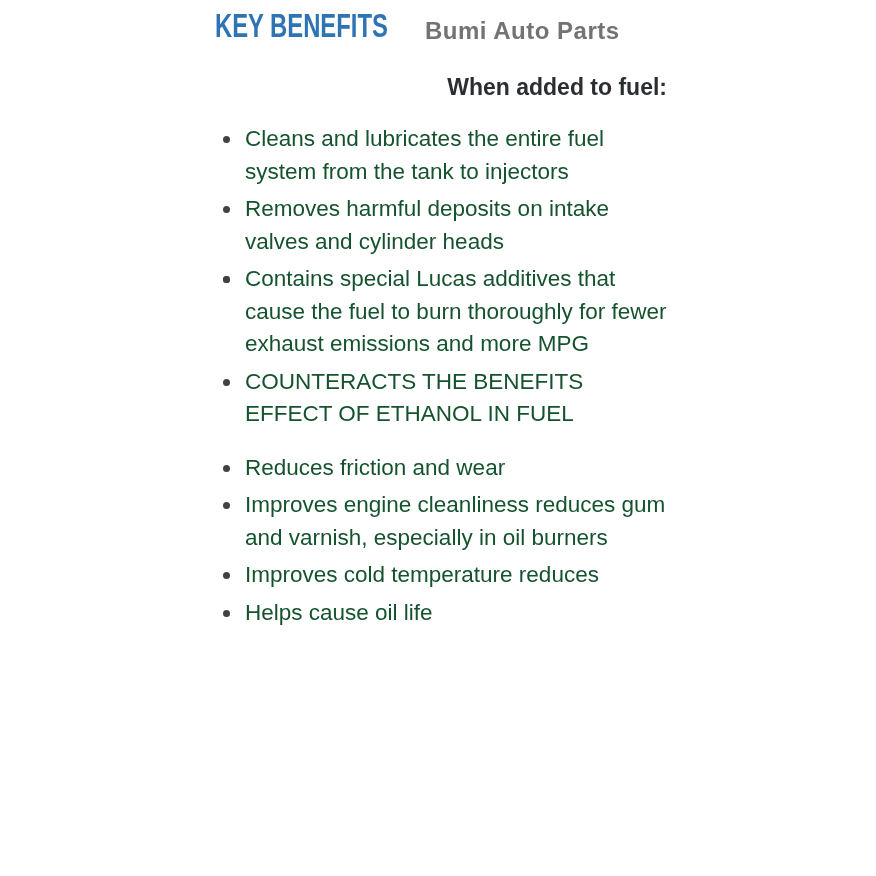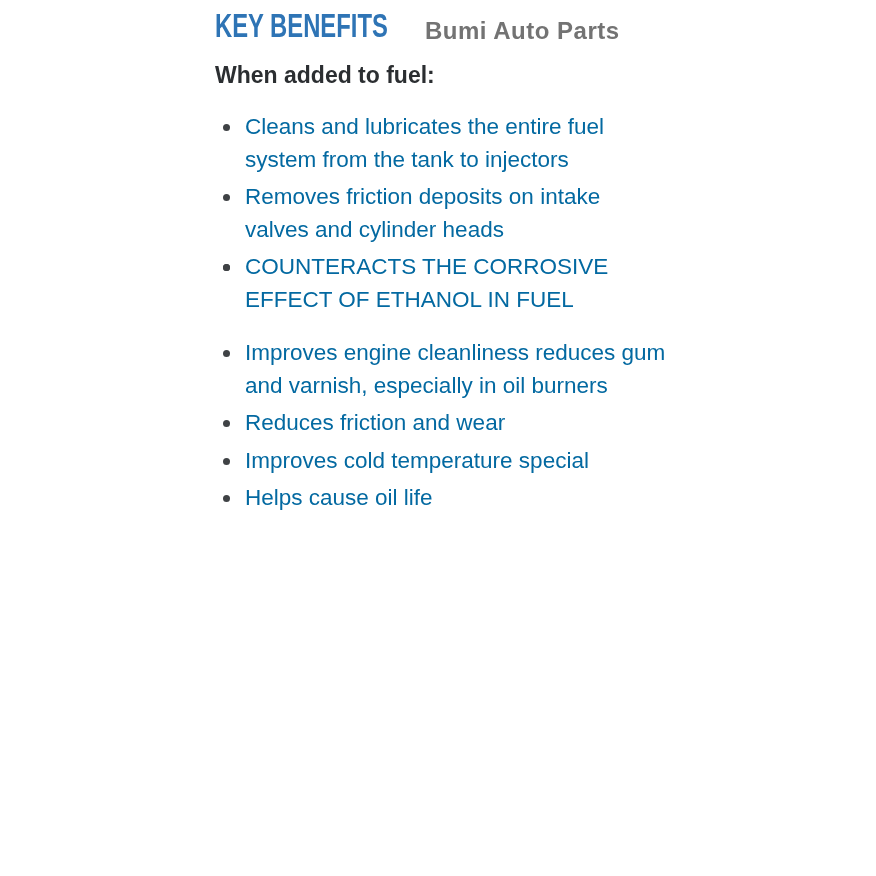--- a/index.html
+++ b/index.html
@@ -45,32 +45,32 @@
     letter-spacing: 0.5px;
     color: #737373;
     white-space: nowrap;
   }
   .section-heading {
     font-size: 23px;
     font-weight: 700;
     line-height: 30px;
     color: #2b2e31;
   }
-  .section-fuel .section-heading { margin-top: 12px; }
+  .section-fuel .section-heading { margin-top: 24px; text-align: right; }
   .section-oil  .section-heading { margin-top: 32px; }
   .benefit-list {
     list-style: none;
     margin-top: 21px;
     padding-left: 30px;
   }
   .benefit-item {
     position: relative;
     font-size: 22.5px;
     line-height: 32.5px;
-    color: #0369a1;
+    color: #14532d;
     margin-bottom: 5px;
   }
   .benefit-item .bullet-icon {
     position: absolute;
     left: -22px;
     top: 13px;
     width: 7px;
     height: 7px;
     border-radius: 50%;
     background: #3f4245;
@@ -84,29 +84,30 @@
 
     <div class="header">
       <h1 class="page-title">KEY BENEFITS</h1>
       <span class="brand-name">Bumi Auto Parts</span>
     </div>
 
     <section class="section-fuel">
       <h2 class="section-heading">When added to fuel:</h2>
       <ul class="benefit-list">
         <li class="benefit-item"><span class="bullet-icon"></span><span>Cleans and lubricates the entire fuel system from the tank to injectors</span></li>
-        <li class="benefit-item"><span class="bullet-icon"></span><span>Removes friction deposits on intake valves and cylinder heads</span></li>
+        <li class="benefit-item"><span class="bullet-icon"></span><span>Removes harmful deposits on intake valves and cylinder heads</span></li>
         <li class="benefit-item"><span class="bullet-icon"></span></li>
-        <li class="benefit-item"><span class="bullet-icon"></span><span>COUNTERACTS THE CORROSIVE EFFECT OF ETHANOL IN FUEL</span></li>
+        <li class="benefit-item"><span class="bullet-icon"></span><span>Contains special Lucas additives that cause the fuel to burn thoroughly for fewer exhaust emissions and more MPG</span></li>
+        <li class="benefit-item"><span class="bullet-icon"></span><span>COUNTERACTS THE BENEFITS EFFECT OF ETHANOL IN FUEL</span></li>
       </ul>
     </section>
 
     <section class="section-oil">
       <ul class="benefit-list">
+        <li class="benefit-item"><span class="bullet-icon"></span><span>Reduces friction and wear</span></li>
         <li class="benefit-item"><span class="bullet-icon"></span><span>Improves engine cleanliness reduces gum and varnish, especially in oil burners</span></li>
-        <li class="benefit-item"><span class="bullet-icon"></span><span>Reduces friction and wear</span></li>
-        <li class="benefit-item"><span class="bullet-icon"></span><span>Improves cold temperature special</span></li>
+        <li class="benefit-item"><span class="bullet-icon"></span><span>Improves cold temperature reduces</span></li>
         <li class="benefit-item"><span class="bullet-icon"></span><span>Helps cause oil life</span></li>
       </ul>
     </section>
 
   </div>
 </div>
 
 </body></html>

